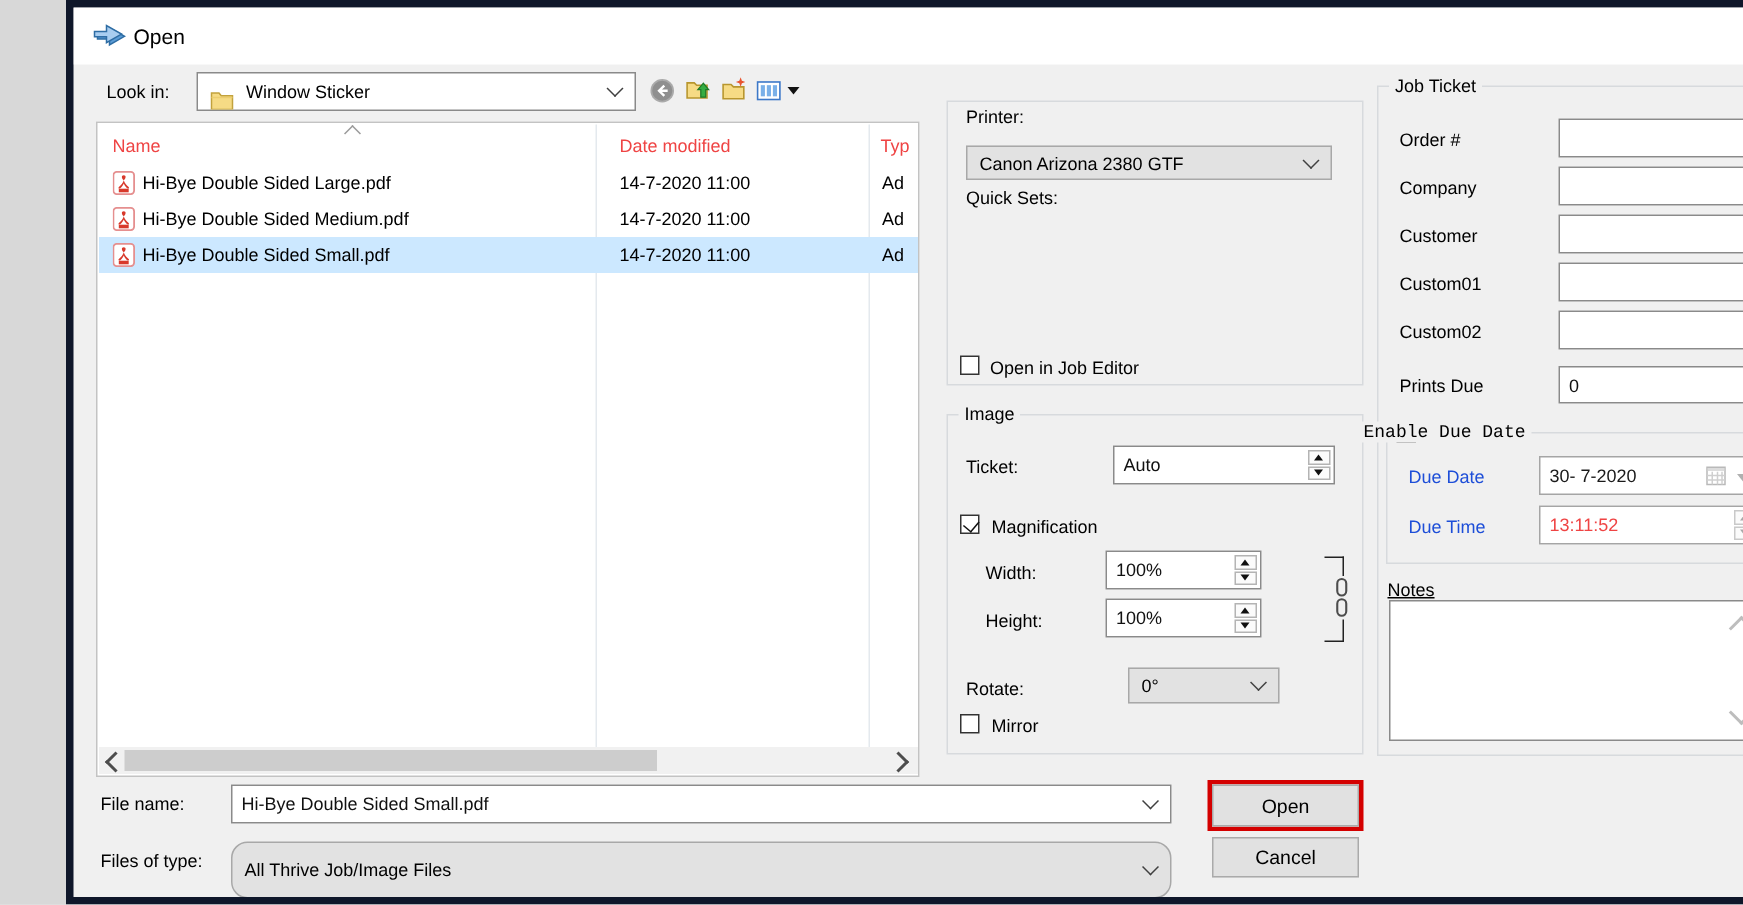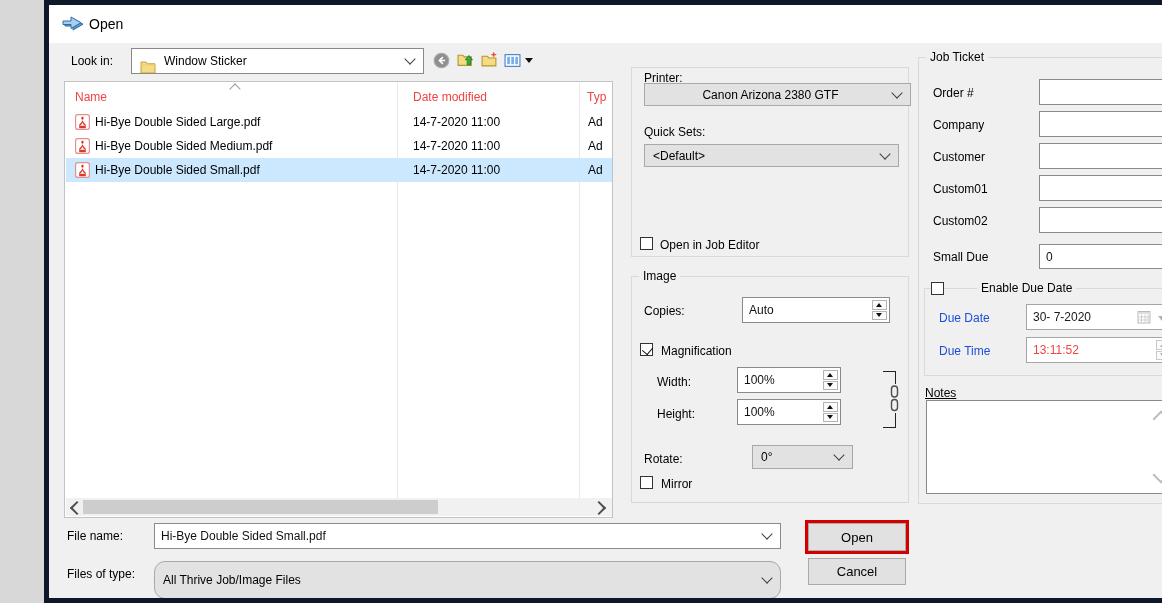--- a/index.html
+++ b/index.html
@@ -185,36 +185,32 @@
     <span class="chev"></span>
   </div>
 
   <div class="redring" style="left:756px;top:515px;width:104px;height:34px;">
     <div class="btn" style="left:0;top:0;width:98px;height:28px;">Open</div>
   </div>
   <div class="btn" style="left:759px;top:553px;width:98px;height:27px;">Cancel</div>
 
   <div class="grp" style="left:582px;top:62px;width:278px;height:190px;"></div>
   <div class="lbl" style="left:595px;top:66px;">Printer:</div>
-  <div class="combo gray" style="left:595px;top:78px;width:267px;height:23px;justify-content:center;">
+  <div class="combo gray" style="left:595px;top:92px;width:244px;height:23px;">
     <span>Canon Arizona 2380 GTF</span>
     <span class="chev"></span>
   </div>
   <div class="lbl" style="left:595px;top:120px;">Quick Sets:</div>
-  <div class="combo gray" style="left:595px;top:139px;width:255px;height:23px;">
-    <span>&lt;Default&gt;</span>
-    <span class="chev"></span>
-  </div>
   <div class="cb" style="left:591px;top:232px;"></div>
   <div class="lbl" style="left:611px;top:233px;">Open in Job Editor</div>
 
   <div class="grp" style="left:582px;top:271px;width:278px;height:227px;"></div>
   <div class="grplbl" style="left:590px;top:264px;">Image</div>
 
-  <div class="lbl" style="left:595px;top:299px;">Copies:</div>
+  <div class="lbl" style="left:595px;top:299px;">Ticket:</div>
   <div class="field" style="left:693px;top:292px;width:148px;height:26px;">
     <input style="padding-right: 22px;" value="Auto">
     <div class="spin">
       <div class="sb">
           <span class="tri-up"></span>
         </div>
       <div class="sb">
           <span class="tri-dn"></span>
         </div>
     </div>
@@ -281,36 +277,36 @@
   </div>
   <div class="lbl" style="left:884px;top:177px;">Custom01</div>
   <div class="field" style="left:990px;top:170px;width:144px;height:26px;">
     <input value="" style="">
   </div>
   <div class="lbl" style="left:884px;top:209px;">Custom02</div>
   <div class="field" style="left:990px;top:202px;width:144px;height:26px;">
     <input value="" style="">
   </div>
 
-  <div class="lbl" style="left:884px;top:245px;">Small Due</div>
+  <div class="lbl" style="left:884px;top:245px;">Prints Due</div>
   <div class="field" style="left:990px;top:239px;width:144px;height:25px;">
     <input style="padding-right: 22px;" value="0">
     <div class="spin">
       <div class="sb">
           <span class="tri-up"></span>
         </div>
       <div class="sb">
           <span class="tri-dn"></span>
         </div>
     </div>
   </div>
 
   <div class="grp" style="left:875px;top:283px;width:258px;height:88px;"></div>
   <div class="cb" style="left:882px;top:277px;background:#fff;"></div>
-  <div class="grplbl" style="left:928px;top:276px;">Enable Due Date</div>
+  <div class="grplbl" style="left:856px;top:276px;font-family:Liberation Mono, monospace;">Enable Due Date</div>
 
   <div class="lbl dim" style="left:890px;top:306px;">Due Date</div>
   <div class="field" style="left:977px;top:299px;width:148px;height:26px;border-color:#a5a5a5;">
     <input disabled="" style="padding-right: 40px; color: rgb(26, 26, 26);" value="30- 7-2020">
     <span class="abs" style="right:22px;top:5px;">
       <svg width="14" height="14" viewBox="0 0 14 14">
         <rect x="1" y="1.5" width="12" height="11.5" fill="#fff" stroke="#b9b9b9"></rect>
         <rect x="1.5" y="2" width="11" height="2" fill="#dcdcdc"></rect>
         <g stroke="#cfcfcf" stroke-width="1">
             <line x1="1" y1="7" x2="13" y2="7"></line>

